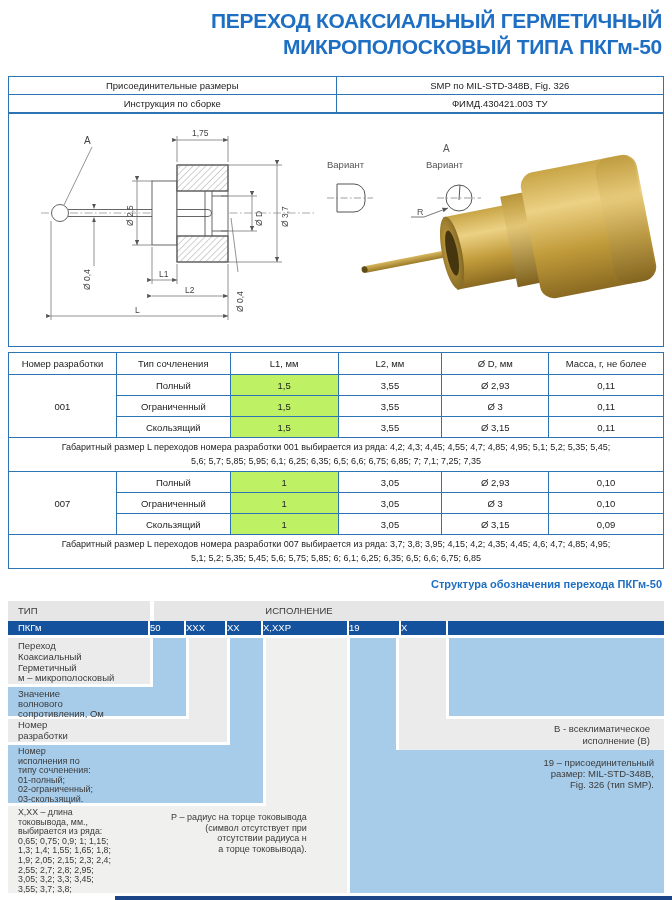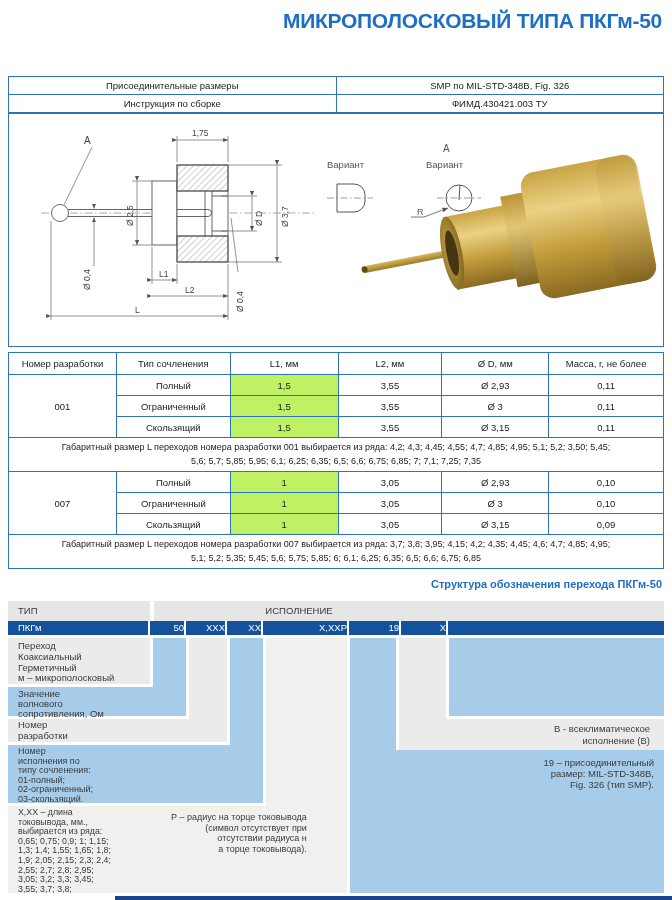--- a/index.html
+++ b/index.html
@@ -30,28 +30,29 @@
 
   
   #diagram { top:601px; left:8px; width:656px; height:292px; font-size:9.5px; color:#3a3a3a; }
   .region { position:absolute; }
   .gray  { background:#ebebeb; }
   .graylt{ background:#f0f0ee; }
   .blue  { background:#a7cce9; }
   .hdrgray { background:#e6e6e6; }
   .dark  { background:#14529e; }
   .sep   { position:absolute; top:20px; width:2px; height:14px; background:#fff; }
-  .code  { position:absolute; top:20px; height:14px; line-height:14px; text-align:right; color:#fff; font-size:9.5px; }
+  .code  { position:absolute; top:20px; height:14px; line-height:14px; text-align:left; color:#fff; font-size:9.5px; }
   .leg   { position:absolute; line-height:10.8px; font-size:9.5px; }
   #footer-bar { left:115px; top:896px; width:557px; height:4px; background:#1c4587; }
 </style>
 </head>
 <body>
 
 <div class="abs" id="title">
+  <div>ПЕРЕХОД КОАКСИАЛЬНЫЙ ГЕРМЕТИЧНЫЙ</div>
   <div>МИКРОПОЛОСКОВЫЙ ТИПА ПКГм-50</div>
 </div>
 
 <table class="abs" id="info-table">
   <tbody>
       <tr>
     <td>Присоединительные размеры</td>
     <td>SMP по MIL-STD-348B, Fig. 326</td>
   </tr>
   <tr>
@@ -204,21 +205,21 @@
     <td>0,11</td>
   </tr>
   <tr>
     <td>Скользящий</td>
     <td class="shade">1,5</td>
     <td>3,55</td>
     <td>Ø 3,15</td>
     <td>0,11</td>
   </tr>
   <tr>
-    <td colspan="6" class="note pre">Габаритный размер L переходов номера разработки 001 выбирается из ряда: 4,2; 4,3; 4,45; 4,55; 4,7; 4,85; 4,95; 5,1; 5,2; 3,50; 5,45;
+    <td colspan="6" class="note pre">Габаритный размер L переходов номера разработки 001 выбирается из ряда: 4,2; 4,3; 4,45; 4,55; 4,7; 4,85; 4,95; 5,1; 5,2; 5,35; 5,45;
 5,6; 5,7; 5,85; 5,95; 6,1; 6,25; 6,35; 6,5; 6,6; 6,75; 6,85; 7; 7,1; 7,25; 7,35</td>
   </tr>
   <tr>
     <td rowspan="3">007</td>
     <td>Полный</td>
     <td class="shade">1</td>
     <td>3,05</td>
     <td>Ø 2,93</td>
     <td>0,10</td>
   </tr>

